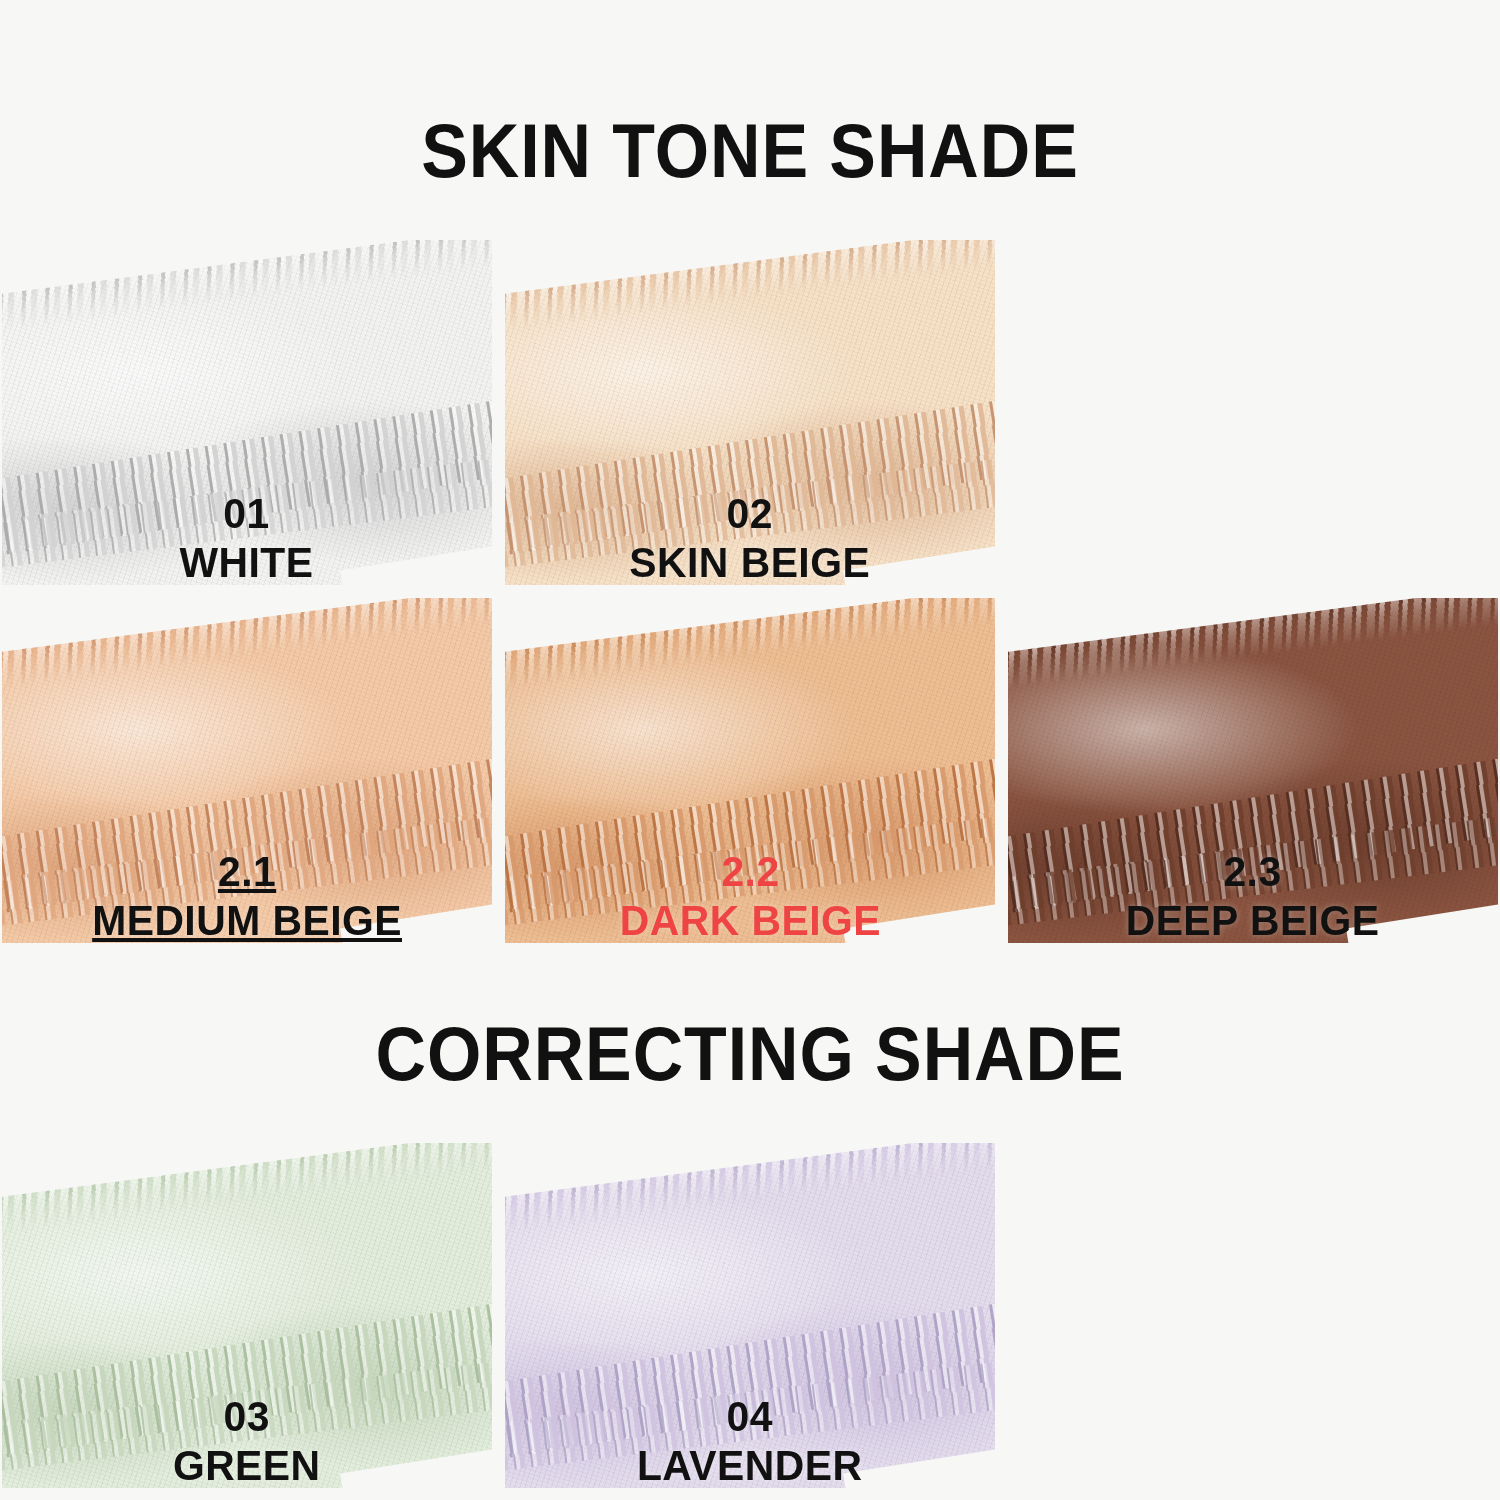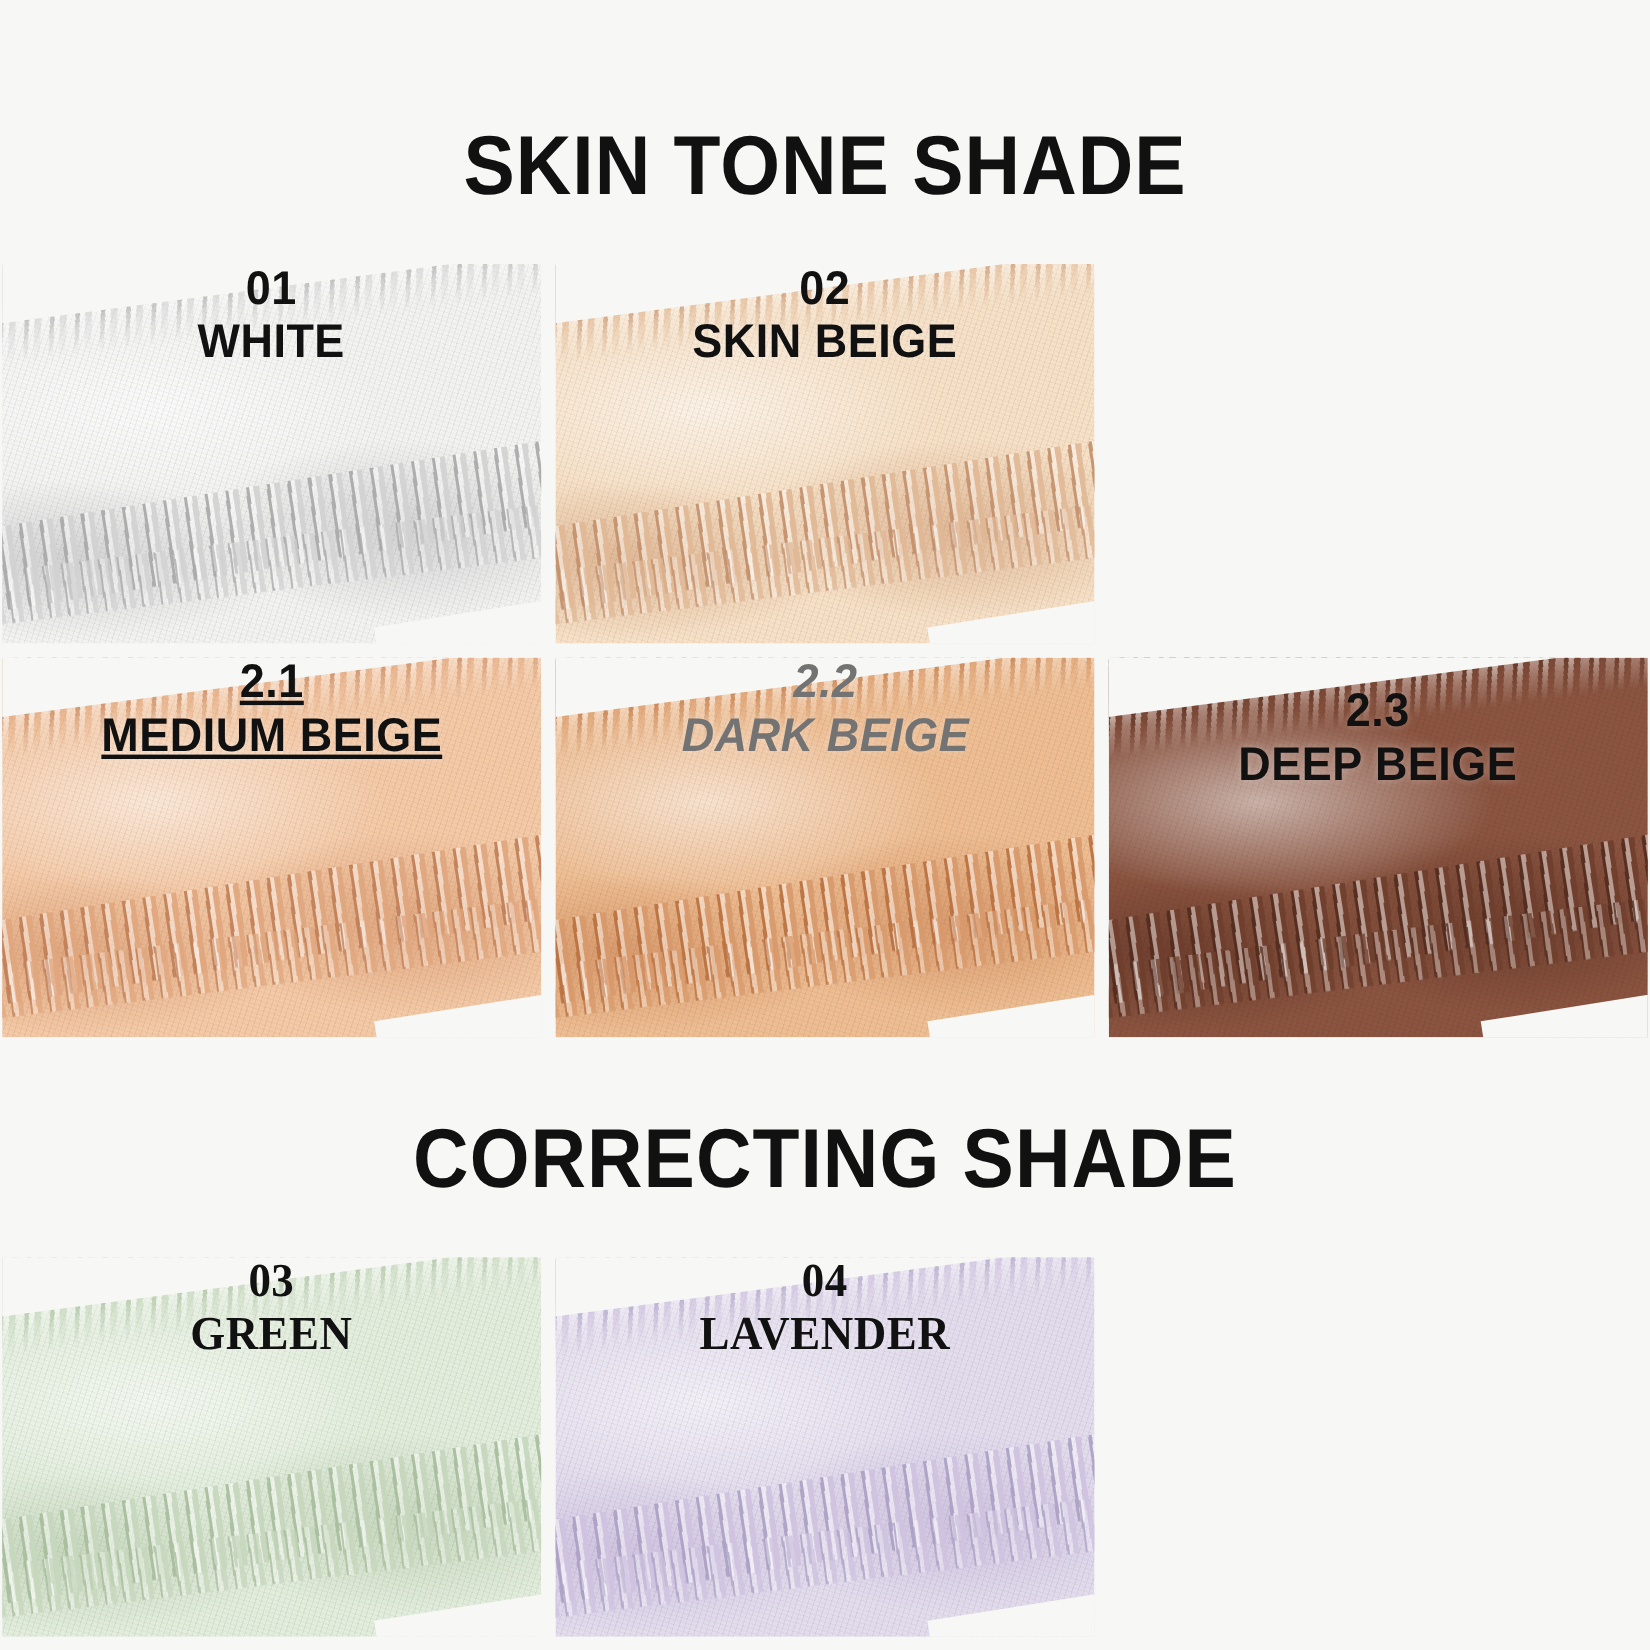--- a/index.html
+++ b/index.html
@@ -31,28 +31,28 @@
     display:grid;
     grid-template-columns:repeat(3, 490px);
     column-gap:13px;
     row-gap:13px;
     padding:0 8px;
     box-sizing:border-box;
     width:1500px;
     justify-content:center;
   }
   #grid-skin{ margin-top:26px; }
-  #grid-correcting{ margin-top:28px;font-family:Liberation Serif, serif; }
+  #grid-correcting{ margin-top:28px; }
 
   .tile{
     position:relative;
     width:490px;height:345px;
     overflow:hidden;
     display:flex;
-    align-items:flex-start;
+    align-items:flex-end;
     justify-content:center;
   }
   .tile.empty{ background:transparent; }
 
   
   .swatch-body{
     position:absolute; inset:0;
     background-color:var(--base);
     background-image:
       radial-gradient(ellipse 70% 40% at 28% 38%, rgba(255,255,255,.55), rgba(255,255,255,0) 62%),
@@ -195,21 +195,21 @@
         </div>
       </div>
       <div class="tile" style="--base: #eebd92; --shade2: #d89a6c; --shade3: #b9703f;">
         <div class="swatch-body"></div>
         <div class="grain"></div>
         <div class="ridge"></div>
         <div class="ridge2"></div>
         <div class="top-edge"></div>
         <div class="bg-cut" style="background: rgb(247, 247, 245);"></div>
         <div class="bg-cut right-nick" style="background: rgb(247, 247, 245);"></div>
-        <div class="label" style="color: #737373; font-style: italic;">
+        <div class="label" style="color: #ef4444;">
           <span class="code">2.2</span>
           <span class="name">DARK BEIGE</span>
         </div>
       </div>
       <div class="tile" style="--base: #8a5440; --shade2: #6f3f2e; --shade3: #532c1f;">
         <div class="swatch-body"></div>
         <div class="grain"></div>
         <div class="ridge"></div>
         <div class="ridge2"></div>
         <div class="top-edge"></div>

